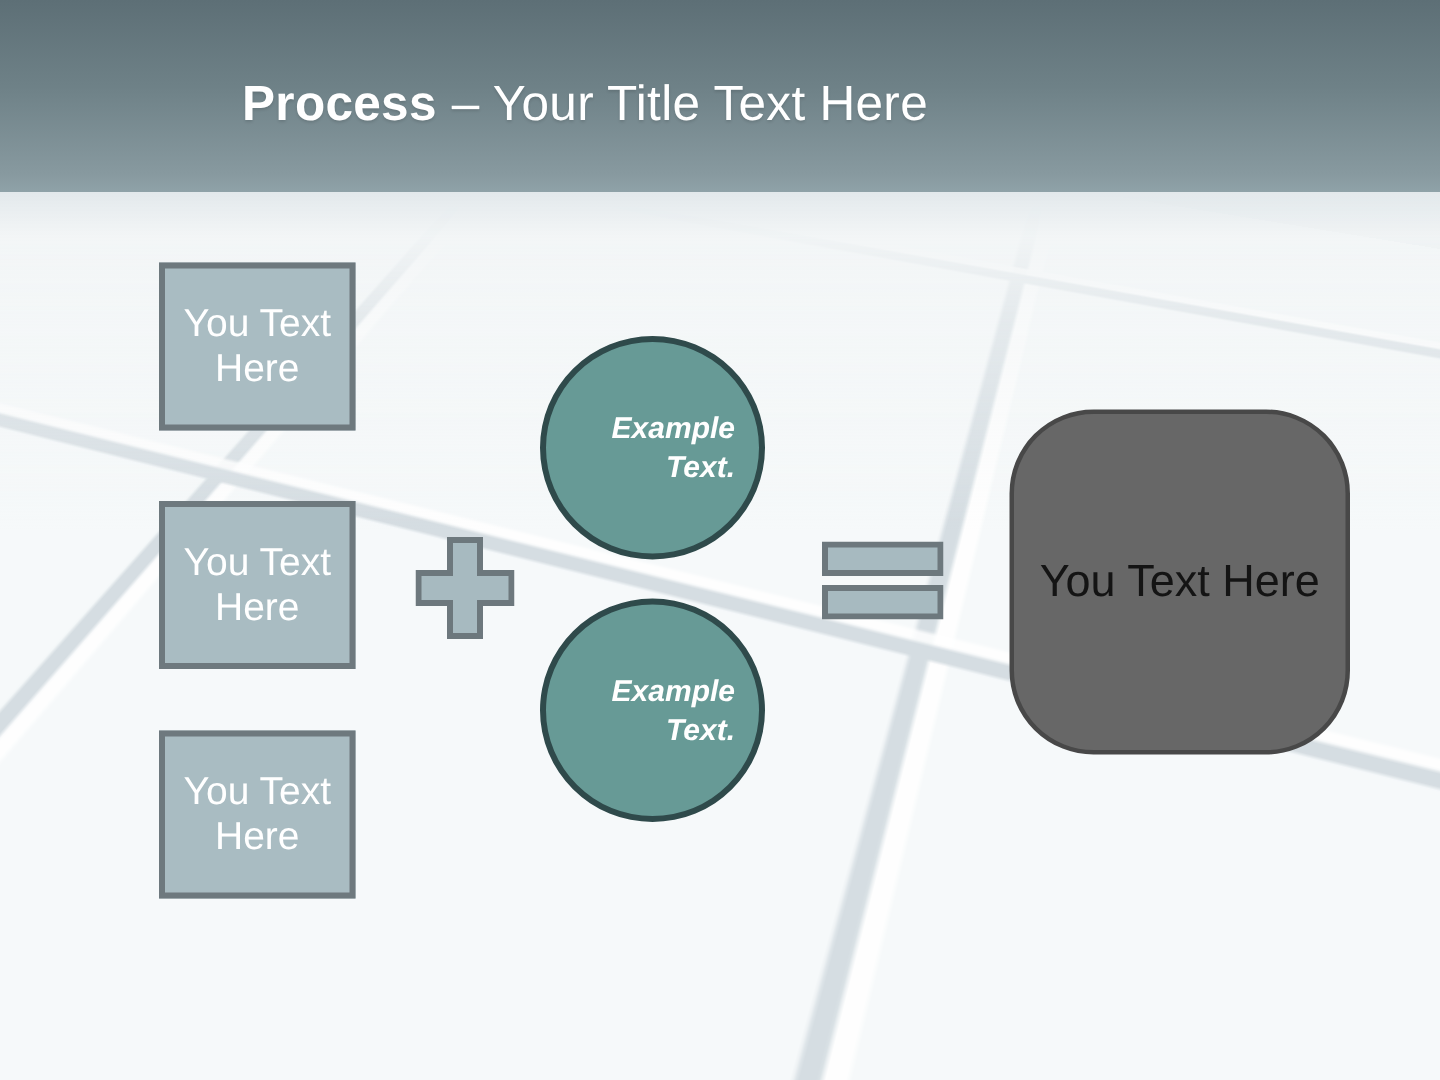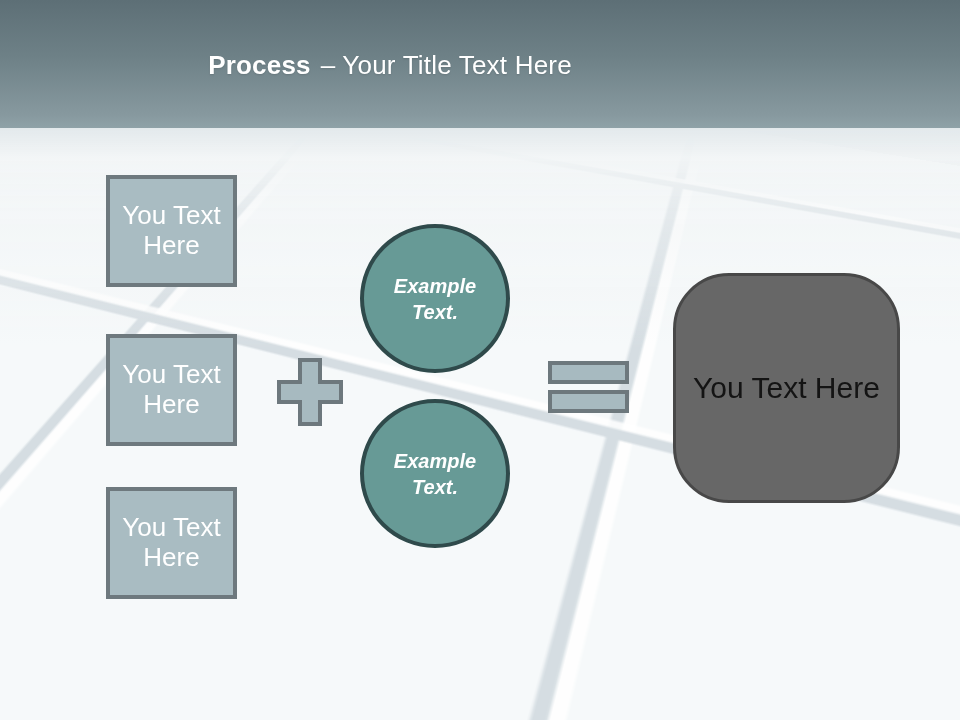--- a/index.html
+++ b/index.html
@@ -31,21 +31,21 @@
   .floor-fade {
     position:absolute; inset:0;
     background:linear-gradient(180deg,
       #e3e9ec 0%, rgba(242,245,246,0.95) 5%,
       rgba(242,245,246,0.55) 14%, rgba(242,245,246,0) 38%);
   }
 
   
   .title {
     position:absolute; top:50px; left:0; width:780px; text-align:center;
-    color:var(--title-text,#ffffff); font-size:26px; letter-spacing:0.2px;
+    color:var(--title-text,#ffffff); font-size:33px; letter-spacing:0.2px;
     text-shadow:0 1px 2px rgba(0,0,0,0.12);
   }
   .title .emph { font-weight:bold; }
   .title .rest { font-weight:normal; margin-left:10px; }
 
   
   .input-box {
     position:absolute; left:106px; width:131px; height:112px; box-sizing:border-box;
     background:var(--box-fill,#a9bcc2); border:4px solid var(--box-border,#6e797e);
     color:#fff; font-size:26px; line-height:1.15;
@@ -58,21 +58,21 @@
   .op { position:absolute; }
   .op-plus   { left:277px; top:358px; width:66px; height:68px; }
   .op-equals { left:548px; top:361px; width:81px; height:52px; }
 
   
   .circle {
     position:absolute; left:360px; width:150px; height:149px; box-sizing:border-box;
     border-radius:50%;
     background:var(--circle-fill,#679a96); border:4px solid var(--circle-border,#2f4a4b);
     color:#fff; font-size:20px; font-weight:bold; font-style:italic; line-height:1.3;
-    display:flex; align-items:center; justify-content:center; text-align:center;
+    display:flex; align-items:center; justify-content:center; text-align:right;
   }
   .circle span { display:inline-block; width:110px; }
   .circle-1 { top:224px; } .circle-2 { top:399px; }
 
   
   .result-box {
     position:absolute; left:673px; top:273px; width:227px; height:230px; box-sizing:border-box;
     background:var(--result-fill,#676767); border:3px solid var(--result-border,#484848);
     border-radius:56px;
     color:#141414; font-size:30px;

